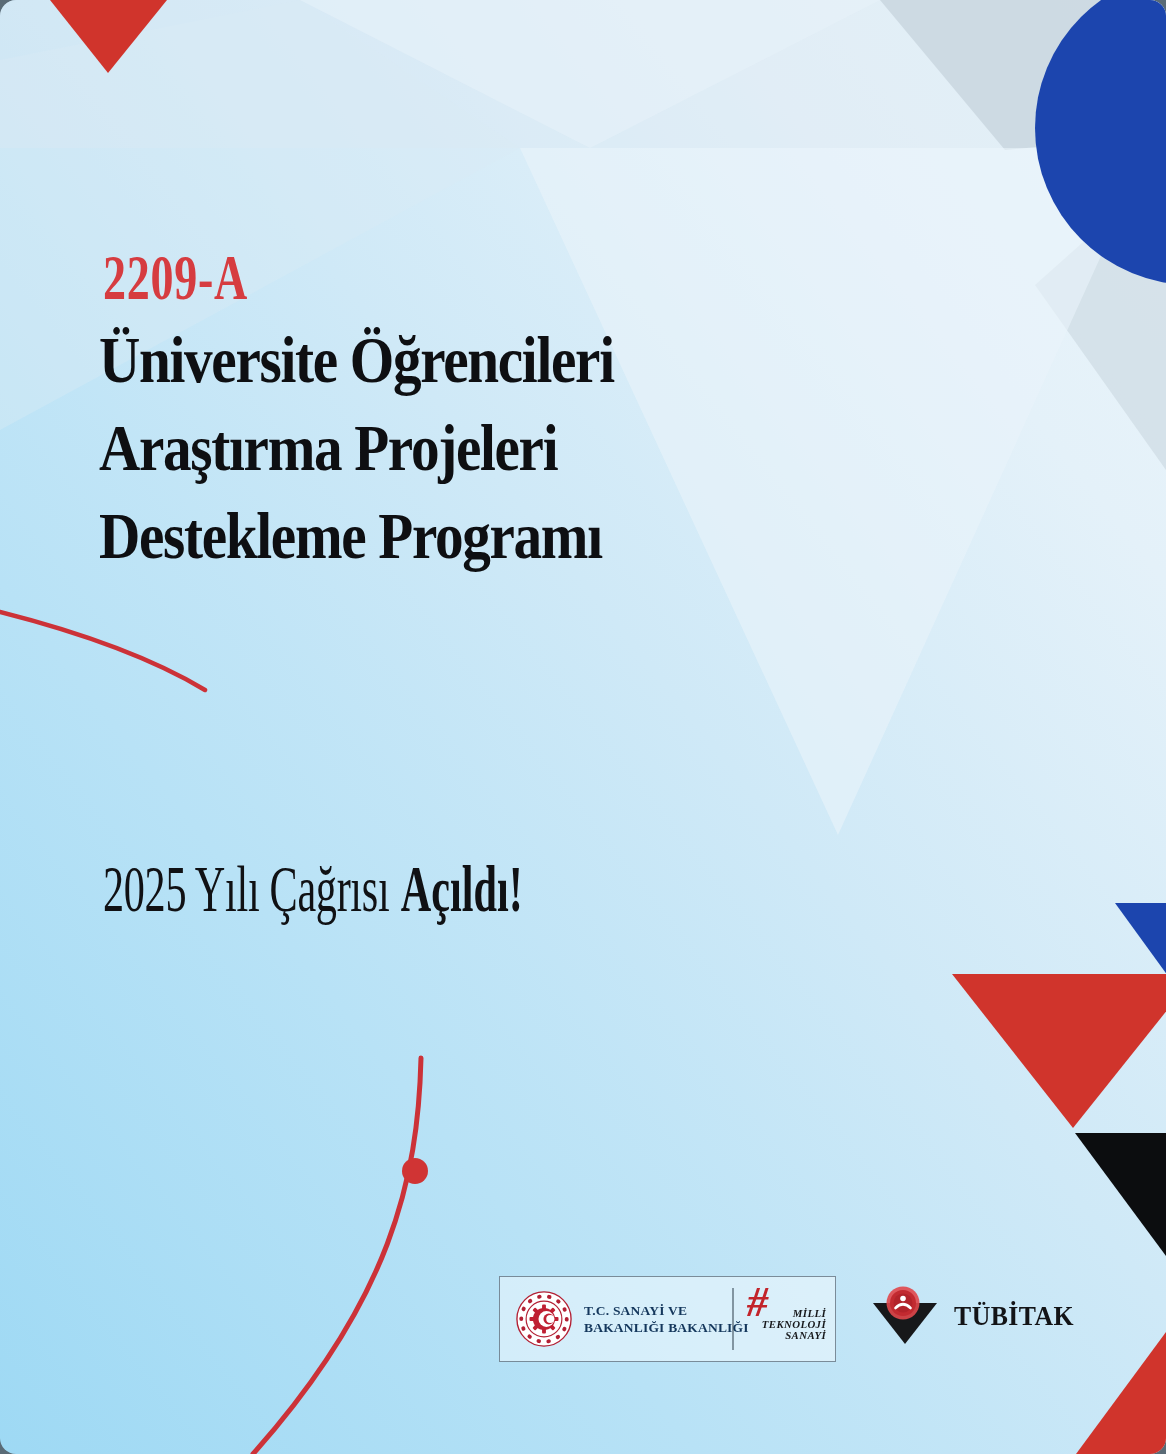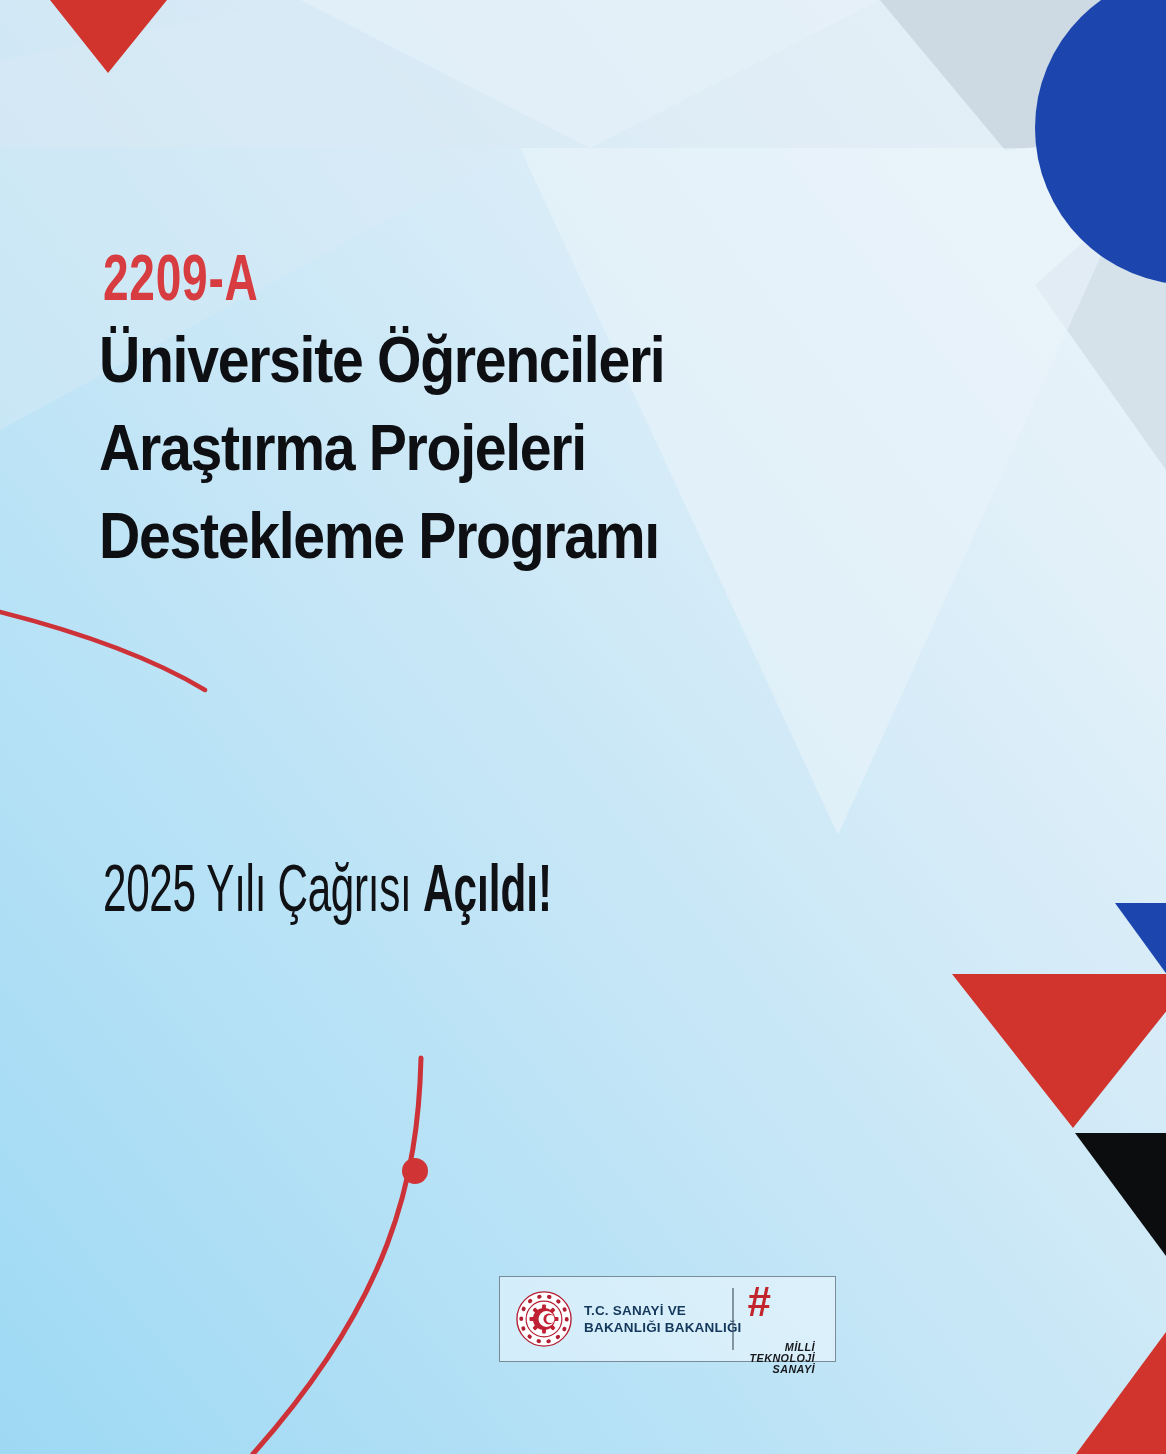--- a/index.html
+++ b/index.html
@@ -2,21 +2,22 @@
 <html><head>
 <meta charset="utf-8">
 <style>
   html,body{margin:0;padding:0;background:#5a6b76;}
   .canvas{
     position:relative;
     width:1166px;height:1454px;
     margin:0 auto;
     overflow:hidden;
     background:linear-gradient(to top right,#9ed9f4 0%,#b8e2f6 30%,#cfe9f7 55%,#e4f1f9 80%,#ecf5fa 100%);
-    font-family:Liberation Sans, sans-serif;
+    font-family:Liberation Serif, serif;
+    border-radius:16px;
   }
   .decor{position:absolute;left:0;top:0;width:1166px;height:1454px;display:block;}
 
   
   .program-code{
     position:absolute;left:103px;top:246px;
     font-size:64px;font-weight:700;line-height:1;
     letter-spacing:1px;color:#d63c40;
     transform:scaleX(.72);transform-origin:left top;
     white-space:nowrap;
@@ -58,24 +59,24 @@
     position:absolute;left:84px;top:25px;
     font-size:13.5px;font-weight:700;line-height:17px;
     color:#14375c;letter-spacing:.2px;white-space:nowrap;
   }
   .initiative-hash{
     position:absolute;left:247px;top:4px;
     font-size:42px;font-weight:900;font-style:italic;line-height:1;
     color:#c2242b;
   }
   .initiative-text{
-    position:absolute;right:20px;top:31px;
+    position:absolute;right:9px;top:31px;
     text-align:right;
     font-size:10.8px;font-weight:800;font-style:italic;line-height:11px;
-    color:#17181b;letter-spacing:.4px;white-space:nowrap;margin-top:34px;
+    color:#17181b;letter-spacing:.4px;white-space:nowrap;
   }
   .initiative-text span{display:block;}
 
   
   .tubitak{
     position:absolute;left:868px;top:1283px;height:66px;
     display:flex;align-items:center;
   }
   .tubitak-logo{width:72px;height:64px;flex:0 0 auto;}
   .tubitak-wordmark{
@@ -158,14 +159,27 @@
     <div class="divider"></div>
 
     <div class="initiative-hash">#</div>
     <div class="initiative-text">
       <span>MİLLİ</span>
       <span>TEKNOLOJİ</span>
       <span>SANAYİ</span>
     </div>
   </div>
 
+  <div class="tubitak">
+    <svg class="tubitak-logo" viewBox="0 0 72 64" aria-hidden="true">
+      <polygon points="5,19 69,19 37,60" fill="#17181a"></polygon>
+      <circle cx="35" cy="19" r="16.5" fill="#e0474b" opacity=".9"></circle>
+      <circle cx="35" cy="19" r="13" fill="#c22a30"></circle>
+      <circle cx="35" cy="19" r="9.5" fill="#b2232a"></circle>
+      <g>
+        <circle cx="35" cy="14.5" r="2.8" fill="#ffffff"></circle>
+        <path d="M27.5 24 Q35 16.5 42.5 24" fill="none" stroke="#ffffff" stroke-width="2.6" stroke-linecap="round"></path>
+      </g>
+    </svg>
+    <div class="tubitak-wordmark">TÜBİTAK</div>
+  </div>
 
 </div>
 
 </body></html>

